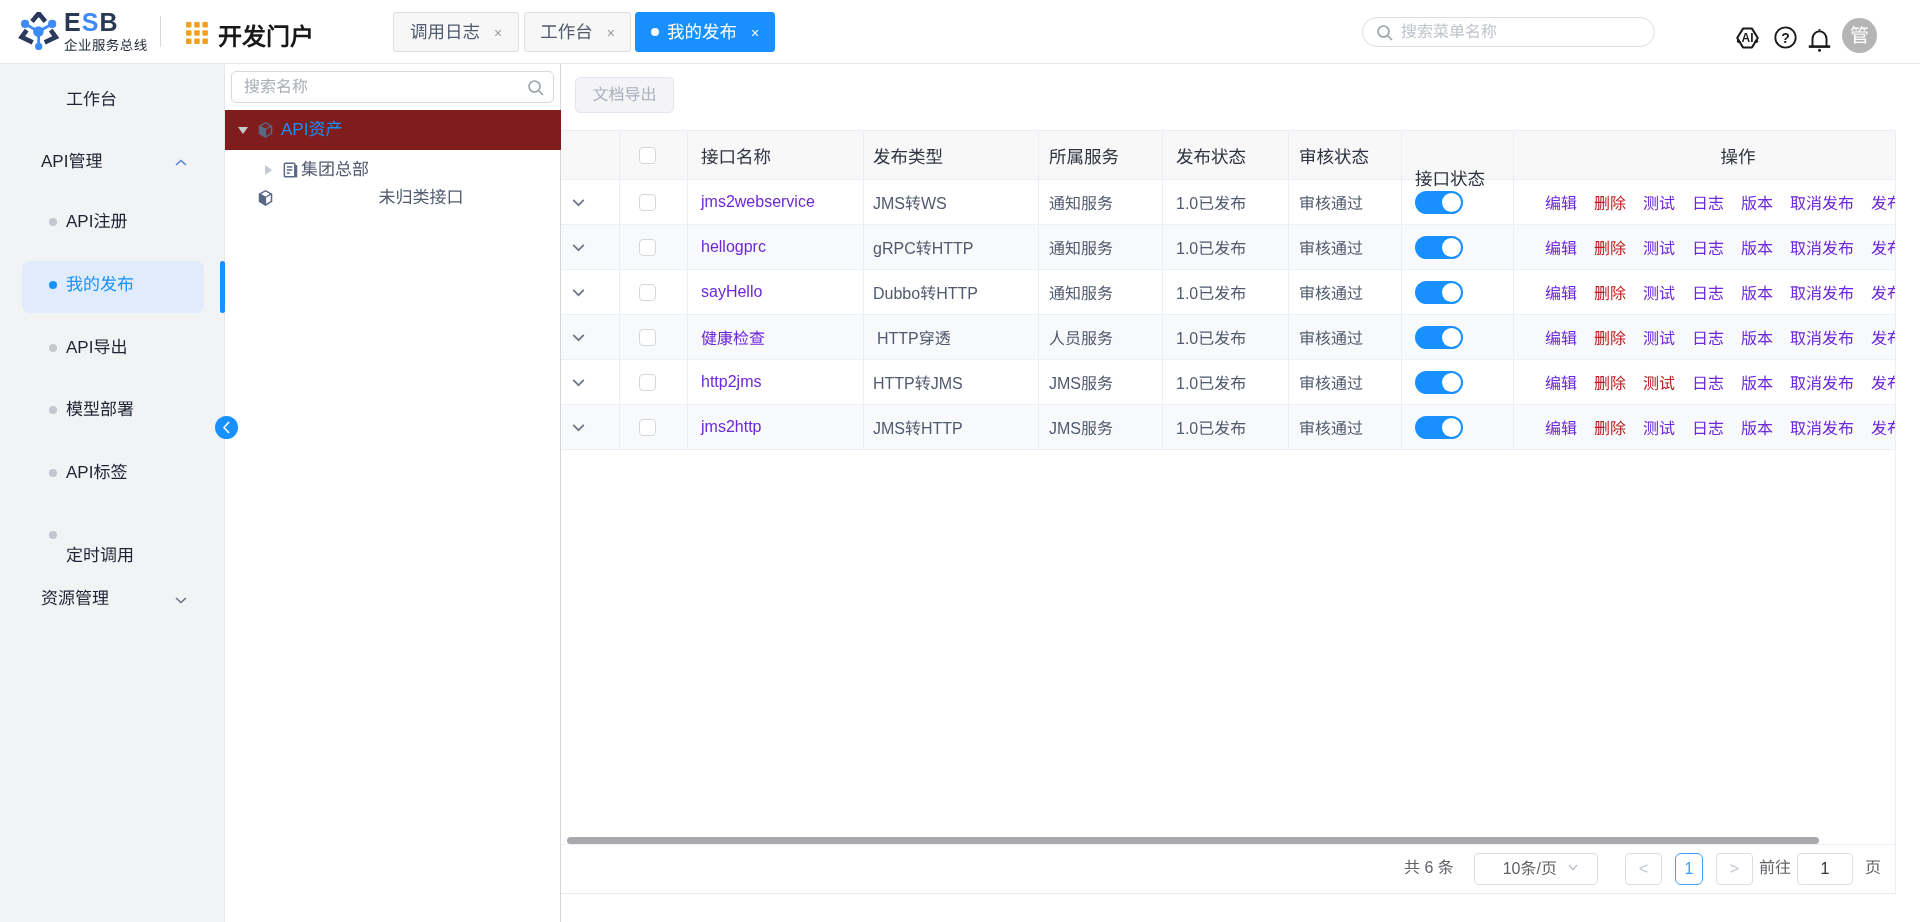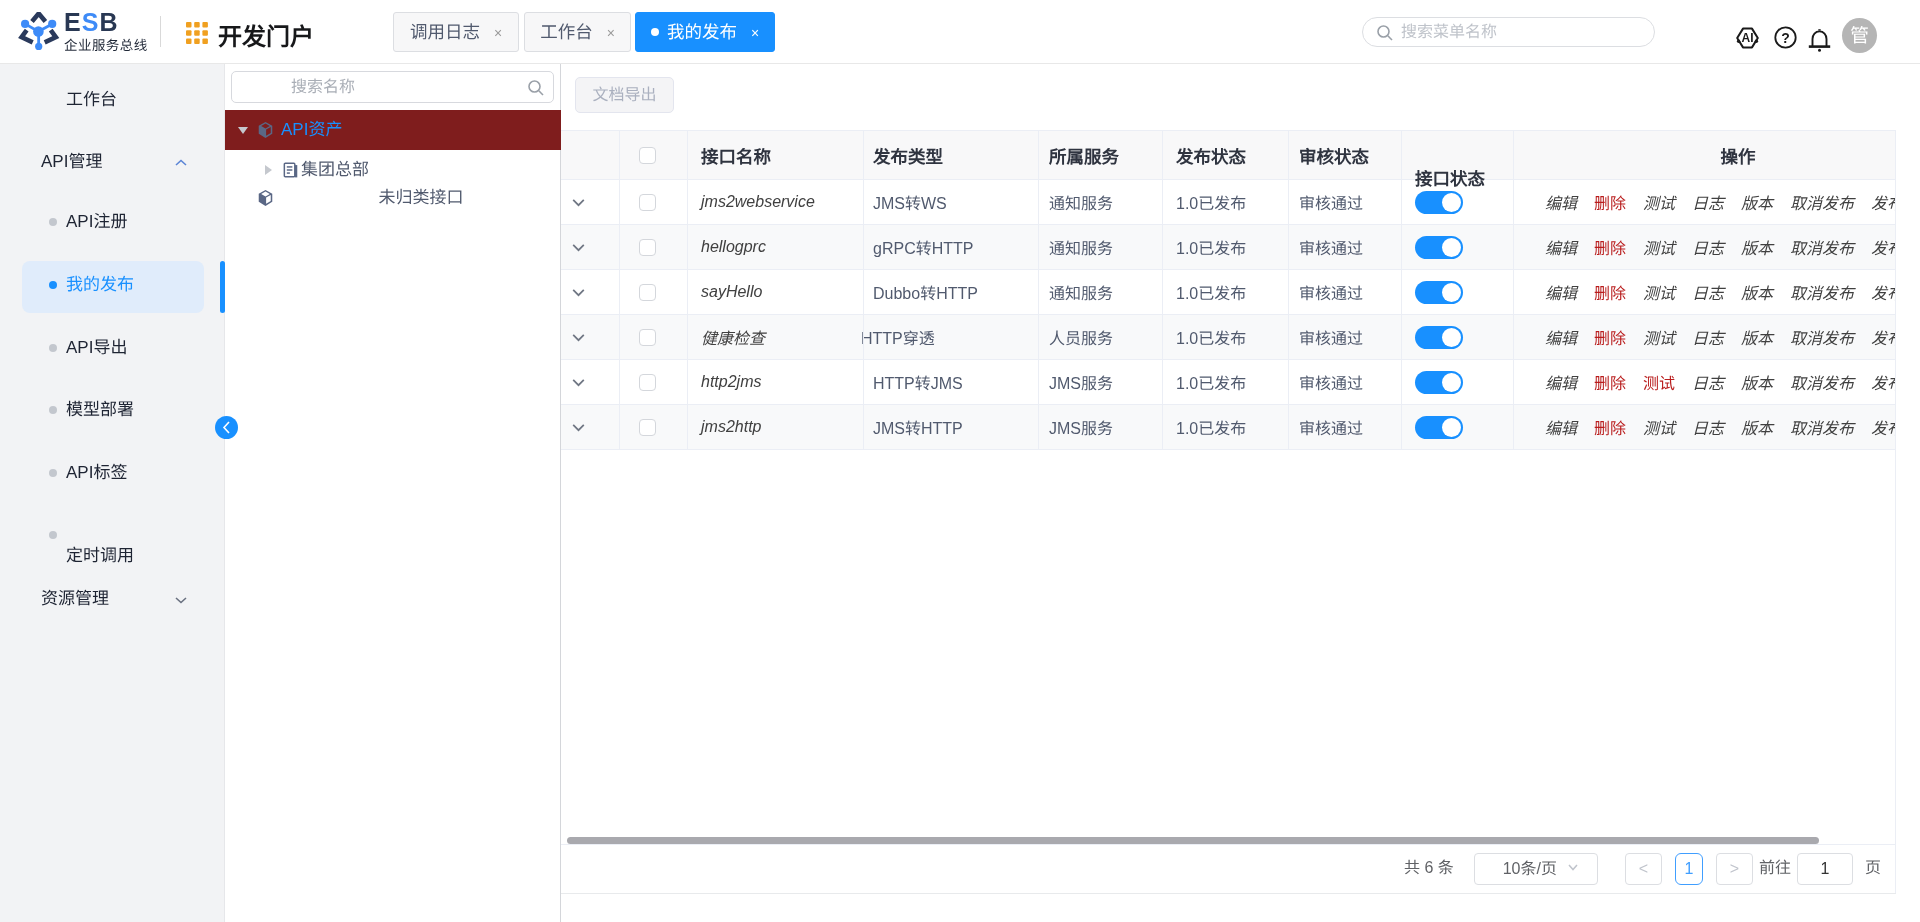--- a/index.html
+++ b/index.html
@@ -31,42 +31,42 @@
 #side { position:absolute; left:0; top:64px; width:225px; height:858px; background:#f2f3f5; border-right:1px solid #e6e7ea; }
 .mitem { position:absolute; left:0; width:225px; height:20px; line-height:20px; font-size:17px; color:#1e2433; }
 .mcaret { position:absolute; color:#6a7180; }
 .dot8 { position:absolute; left:49px; width:8px; height:8px; border-radius:50%; background:#c3c7ce; }
 #sel-item { position:absolute; left:22px; top:197px; width:182px; height:52px; background:#e0ecfb; border-radius:8px; }
 #sel-bar { position:absolute; left:220px; top:197px; width:5px; height:52px; background:#1890ff; border-radius:3px; }
 #collapse { position:absolute; left:215px; top:416px; width:23px; height:23px; border-radius:50%; background:#1890ff; z-index:6; text-align:center; }
 
 
 #tree { position:absolute; left:225px; top:64px; width:336px; height:858px; background:#fff; border-right:1px solid #d4d6da; }
-#tsearch { position:absolute; left:6px; top:7px; width:323px; height:32px; border:1px solid #d7d9de; border-radius:5px; color:#a9aeb6; font-size:16px; line-height:30px;padding-left:47px; }
+#tsearch { position:absolute; left:6px; top:7px; width:323px; height:32px; border:1px solid #d7d9de; border-radius:5px; color:#a9aeb6; font-size:16px; line-height:30px; }
 #tsearch span { margin-left:12px; }
 #tsearch svg { position:absolute; right:8px; top:7px; }
 .trow { position:absolute; left:0; width:336px; height:40px; line-height:40px; font-size:17px; color:#515a6e; }
 #trow1 { top:46px; background:#7f1d1d; color:#1890ff; }
 
 
 #main { position:absolute; left:561px; top:64px; width:1359px; height:858px; background:#fff; }
 #btn-exp { position:absolute; left:14px; top:13px; width:99px; height:36px; background:#f4f4f6; border:1px solid #e3e5ee; border-radius:5px; color:#aab0bf; font-size:16px; text-align:center; line-height:34px; }
 #msearch { position:absolute; left:908px; top:14px; width:421px; height:36px; border:1px solid #dcdee2; border-radius:4px; font-size:16.5px; line-height:34px; color:#b4b8bf; }
 #msearch .ph { margin-left:44px; }
 #msearch svg.mag { position:absolute; left:15px; top:9px; }
 #msearch svg.fun { position:absolute; right:7px; top:10px; }
 
 
 #tbl { position:absolute; left:0px; top:66px; width:1334px; }
-.hrow { position:absolute; left:0; top:0; width:1334px; height:50px; background:#f8f8f9; border-top:1px solid #ebeef5; border-bottom:1px solid #ebeef5; color:#2f3440; font-weight:700; font-size:17.5px; }
+.hrow { position:absolute; left:0; top:0; width:1334px; height:50px; background:#f8f8f9; border-top:1px solid #ebeef5; border-bottom:1px solid #ebeef5; color:#2f3440; font-weight:400; font-size:17.5px; }
 .row { position:absolute; left:0; width:1334px; height:45px; border-bottom:1px solid #ebeef5; font-size:16px; }
 .row.stripe { background:#f8f9fa; }
 .cell { position:absolute; top:0; height:100%; display:flex; align-items:center; }
 .cb { width:17px; height:17px; border:1px solid #d4d7dc; border-radius:4px; background:#fff; }
-.link { color:#404040;font-style:italic; }
+.link { color:#6d28d9; }
 .dis { color:#b91c1c; }
 .ops { display:flex; gap:17px; white-space:nowrap; }
 .vline { position:absolute; top:0; width:1px; height:100%; background:#ebeef5; }
 .switch { width:48px; height:23px; border-radius:12px; background:#1890ff; position:relative; }
 .switch i { position:absolute; right:2px; top:2px; width:19px; height:19px; border-radius:50%; background:#fff; }
 
 
 #hscroll { position:absolute; left:6px; top:773px; width:1252px; height:7px; background:#a9a9ae; border-radius:4px; }
 #pgtop { position:absolute; left:0; top:780px; width:1334px; height:1px; background:#ebeef5; }
 #pgbot { position:absolute; left:0; top:829px; width:1335px; height:1px; background:#e8eaec; }
@@ -356,21 +356,21 @@
       <div class="row stripe" style="top:185px;">
         <div class="cell" style="left:0;width:58px;">
           <svg style="margin-left:10px;" width="15" height="15" viewBox="0 0 15 15" fill="none" stroke="#6f7683" stroke-width="1.7">
             <path d="M2.2 4.8 L7.5 10.2 L12.8 4.8"></path>
           </svg>
         </div>
         <div class="cell" style="left:58px;width:68px;">
           <span class="cb" style="margin-left:20px;"></span>
         </div>
         <div class="cell link" style="left:140px;">健康检查</div>
-        <div class="cell" style="left:300px;">HTTP穿透</div>
+        <div class="cell" style="left:316px;">HTTP穿透</div>
         <div class="cell" style="left:488px;">人员服务</div>
         <div class="cell" style="left:615px;">1.0已发布</div>
         <div class="cell" style="left:738px;">审核通过</div>
         <div class="cell" style="left:854px;">
           <span class="switch">
             <i></i>
           </span>
         </div>
         <div class="vline" style="left:58px;"></div>
         <div class="vline" style="left:126px;"></div>

